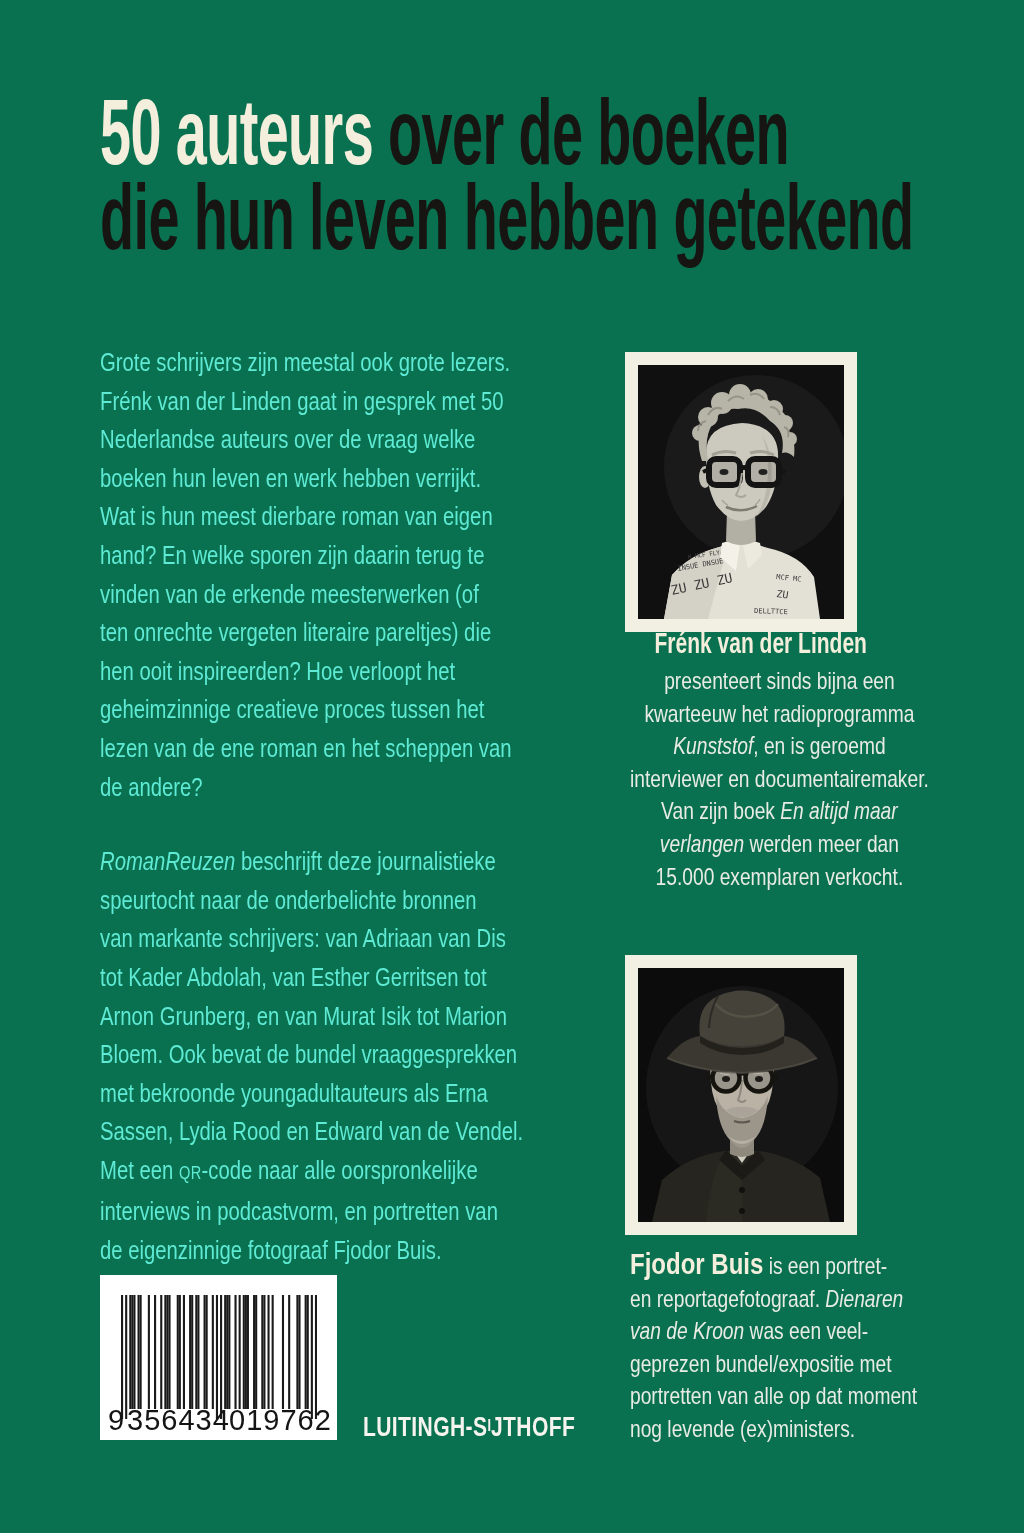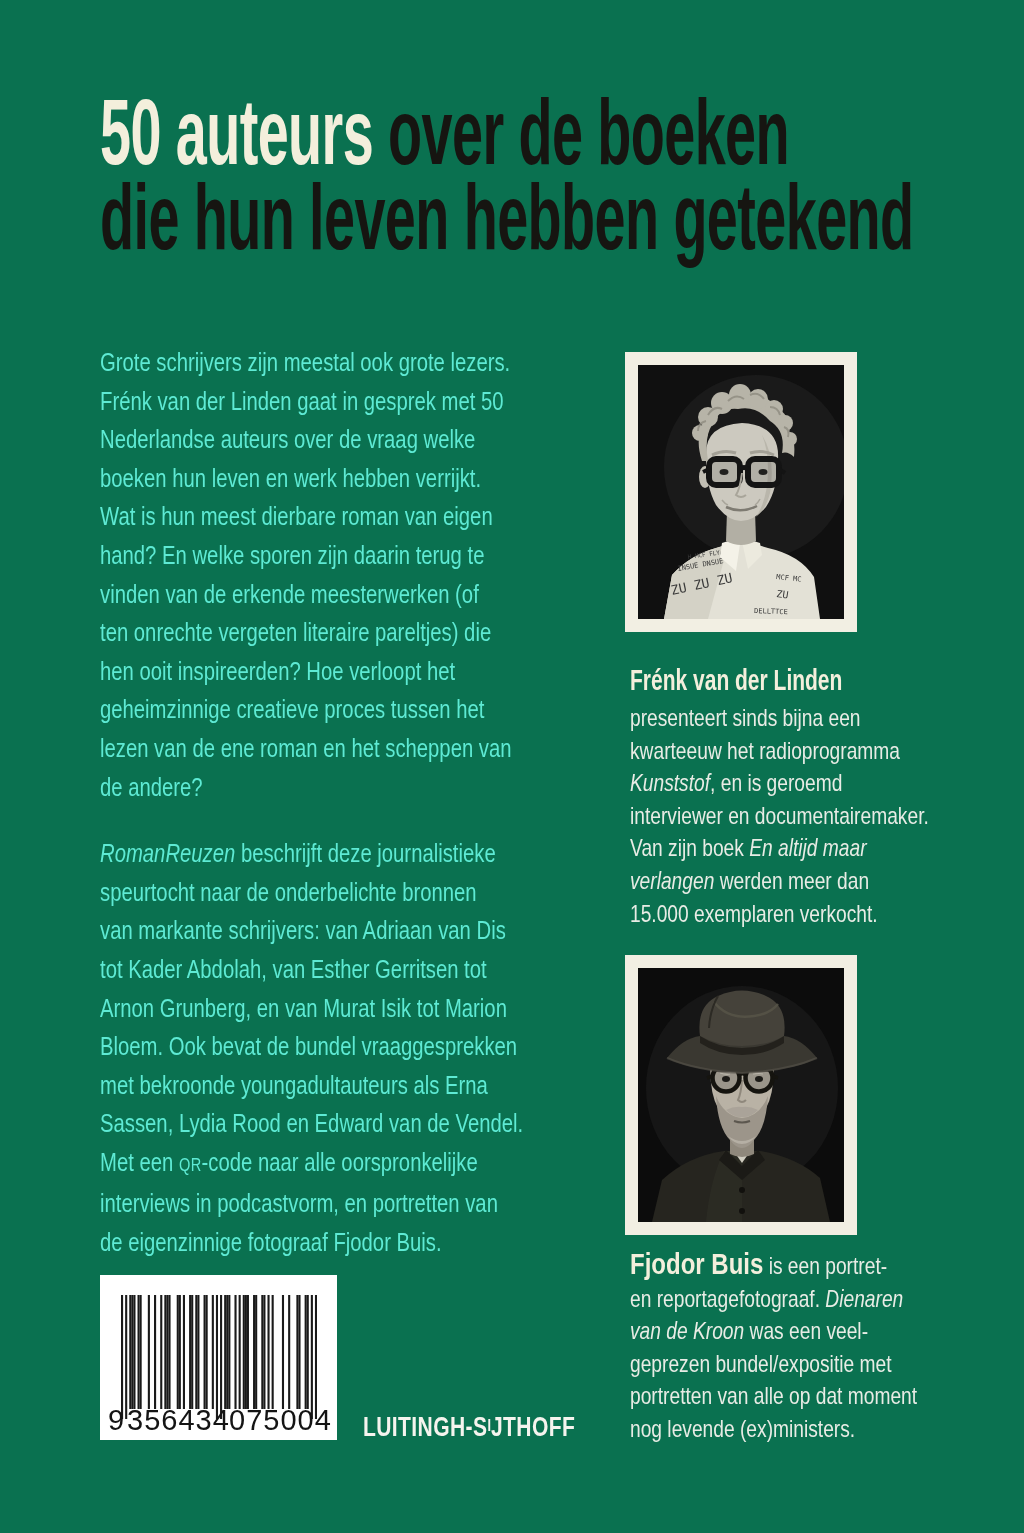--- a/index.html
+++ b/index.html
@@ -11,32 +11,32 @@
   
   .title-block{left:100px;top:90px;color:#161511;}
   .title-block .tline{font-size:93px;line-height:85px;font-weight:700;
       letter-spacing:-1px;transform:scaleX(0.60);transform-origin:0 0;}
   .seg-hl{color:#f3efdc;}
 
   
   .body-col{left:100px;top:343px;color:#5eead4;}
   .body-col .para .tline{font-size:26px;line-height:38.6px;
       transform:scaleX(0.78);transform-origin:0 50%;}
-  .para + .para{margin-top:28px;}
+  .para + .para{margin-top:36px;}
   .seg-i{font-style:italic;}
   .seg-sc{font-size:0.72em;letter-spacing:0.5px;}
 
   
   .photo{background:#f2efe3;padding:13px;line-height:0;font-size:0;}
   .photo1{left:625px;top:352px;}
   .photo2{left:625px;top:955px;}
 
   
   .author{color:#e8ece5;}
-  .author1{left:630px;top:664px;}
+  .author1{left:630px;top:627px;text-align:center;}
   .author2{left:630px;top:1248px;}
   .author-name{font-size:30px;line-height:32px;font-weight:700;color:#f3efdc;
       transform:scaleX(0.70);transform-origin:0 50%;white-space:nowrap;
       margin-bottom:6px;}
   .bio .tline{font-size:24px;line-height:32.6px;
       transform:scaleX(0.80);transform-origin:0 50%;}
   .seg-name{font-weight:700;font-size:30px;color:#f3efdc;}
 
   
   .barcode-box{left:100px;top:1275px;width:237px;height:165px;background:#ffffff;}
@@ -270,17 +270,17 @@
       <rect x="175.37" y="0" width="2.11" height="114" fill="#1a1a1a"></rect>
       <rect x="177.43" y="0" width="2.11" height="114" fill="#1a1a1a"></rect>
       <rect x="183.62" y="0" width="2.11" height="114" fill="#1a1a1a"></rect>
       <rect x="185.68" y="0" width="2.11" height="114" fill="#1a1a1a"></rect>
       <rect x="189.81" y="0" width="2.11" height="124" fill="#1a1a1a"></rect>
       <rect x="193.94" y="0" width="2.11" height="124" fill="#1a1a1a"></rect>
     </svg>
   <div class="bc-digits">
     <span class="bc-first">9</span>
     <span class="bc-left">356434</span>
-    <span class="bc-right">075004</span>
+    <span class="bc-right">019762</span>
   </div>
 </div>
 
 <div class="abs logo"><span>LUITINGH-S</span><span class="logo-i">I</span><span>JTHOFF</span></div>
 
 </body></html>

